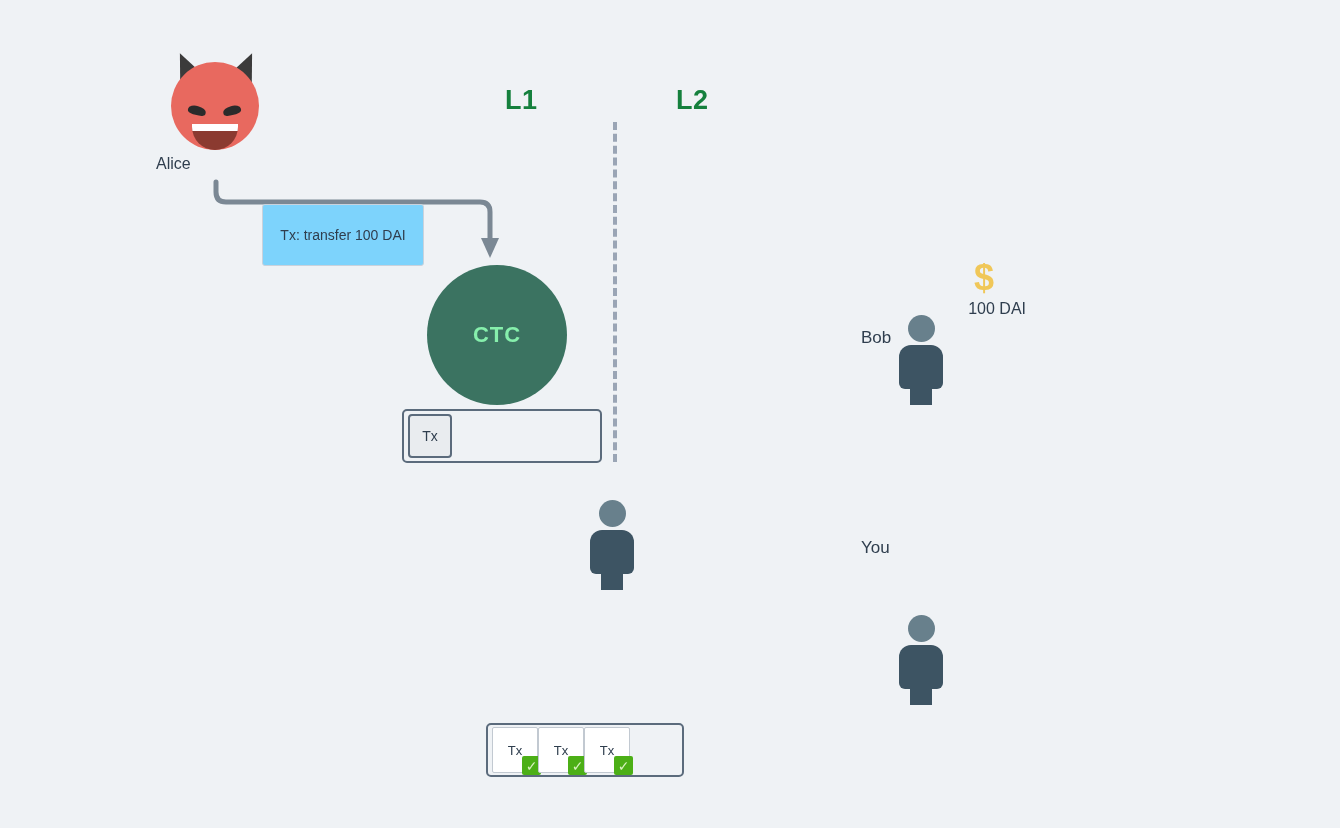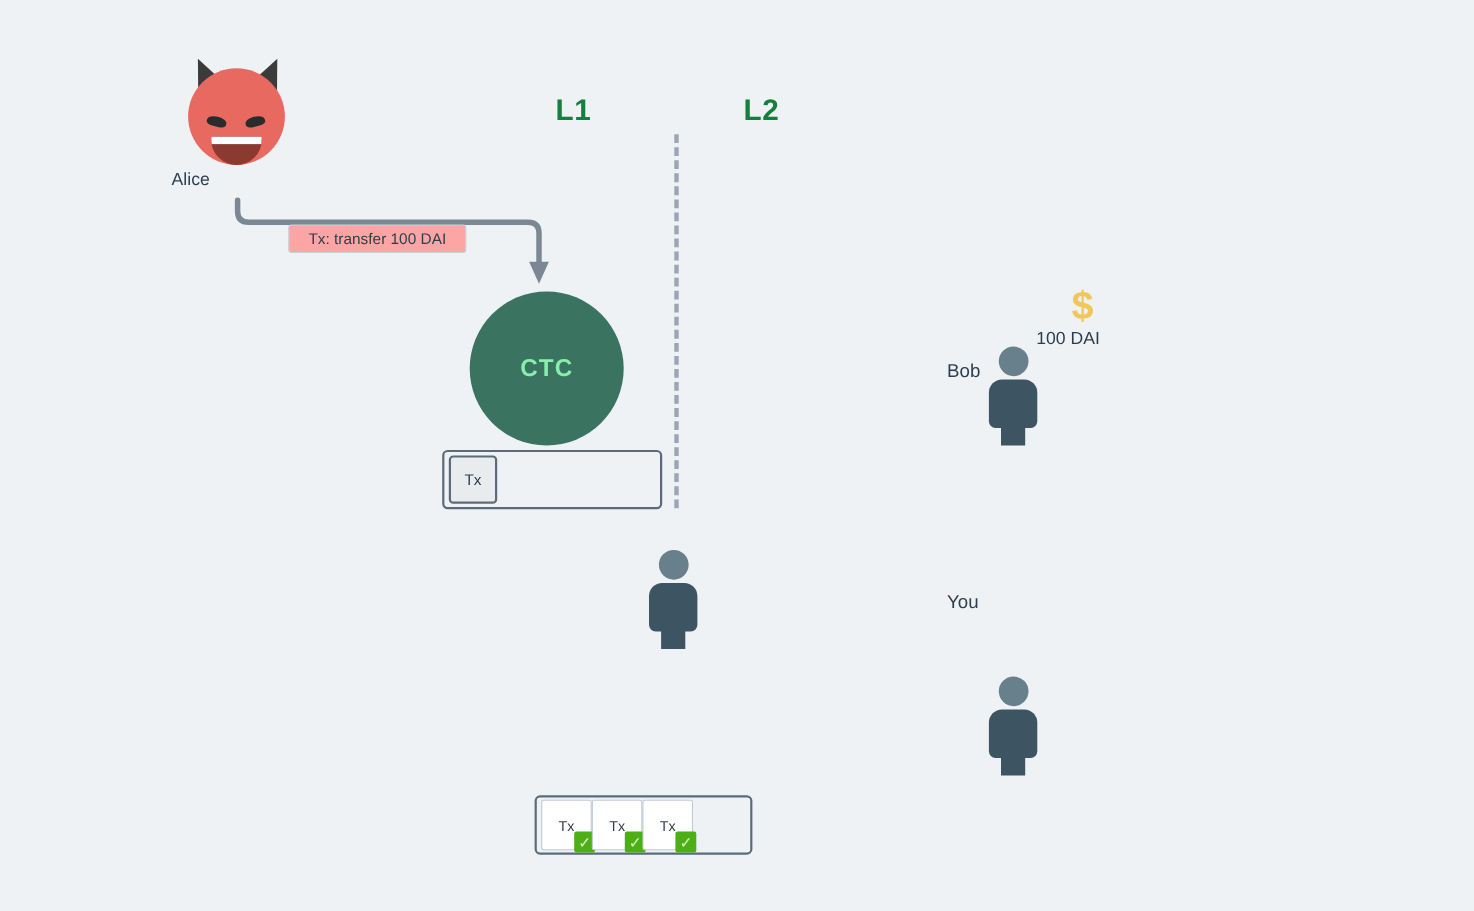--- a/index.html
+++ b/index.html
@@ -101,24 +101,24 @@
     white-space: nowrap;
   }
   .name-label.bold {
     font-size: 24px;
     font-weight: bold;
   }
   .name-label.alice { font-size: 16px; }
 
   
   .callout {
-    background: #fca5a5;
+    background: #7dd3fc;
     border: 1px solid #c9d2dc;
     border-radius: 3px;
-    padding: 2px 13px;
+    padding: 20px 13px;
     font-size: 14px;
     color: #2f3e4e;
     line-height: 1.45;
     text-align: center;
     box-sizing: border-box;
   }
 
   
   .ctc-circle {
     width: 140px; height: 140px;
@@ -194,21 +194,21 @@
   .dollar {
     font-size: 36px;
     font-weight: bold;
     color: #f0c758;
     line-height: 1;
     text-align: center;
   }
   .dai-amount {
     font-size: 16px;
     color: #2f3e4e;
-    text-align: left;
+    text-align: right;
     white-space: nowrap;
     margin-top: 4px;
   }
 </style>
 </head>
 <body>
 
 <div class="stage">
 
   <div class="abs layer-label" style="left:505px; top:85px;">L1</div>

